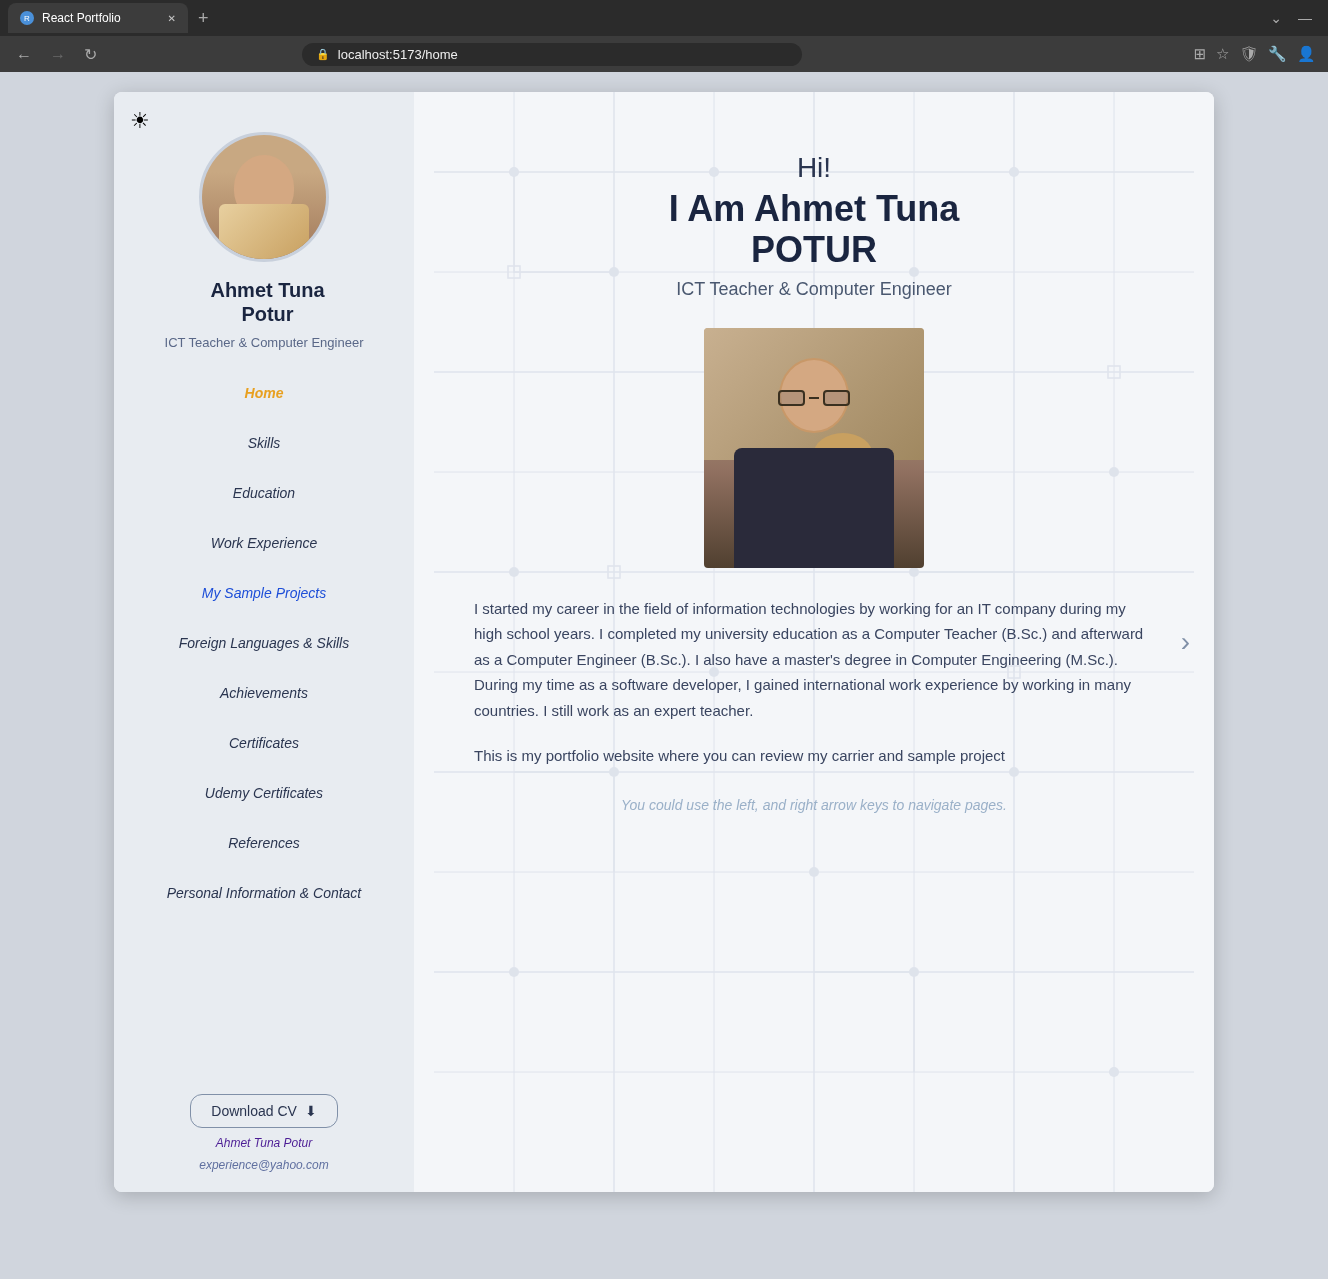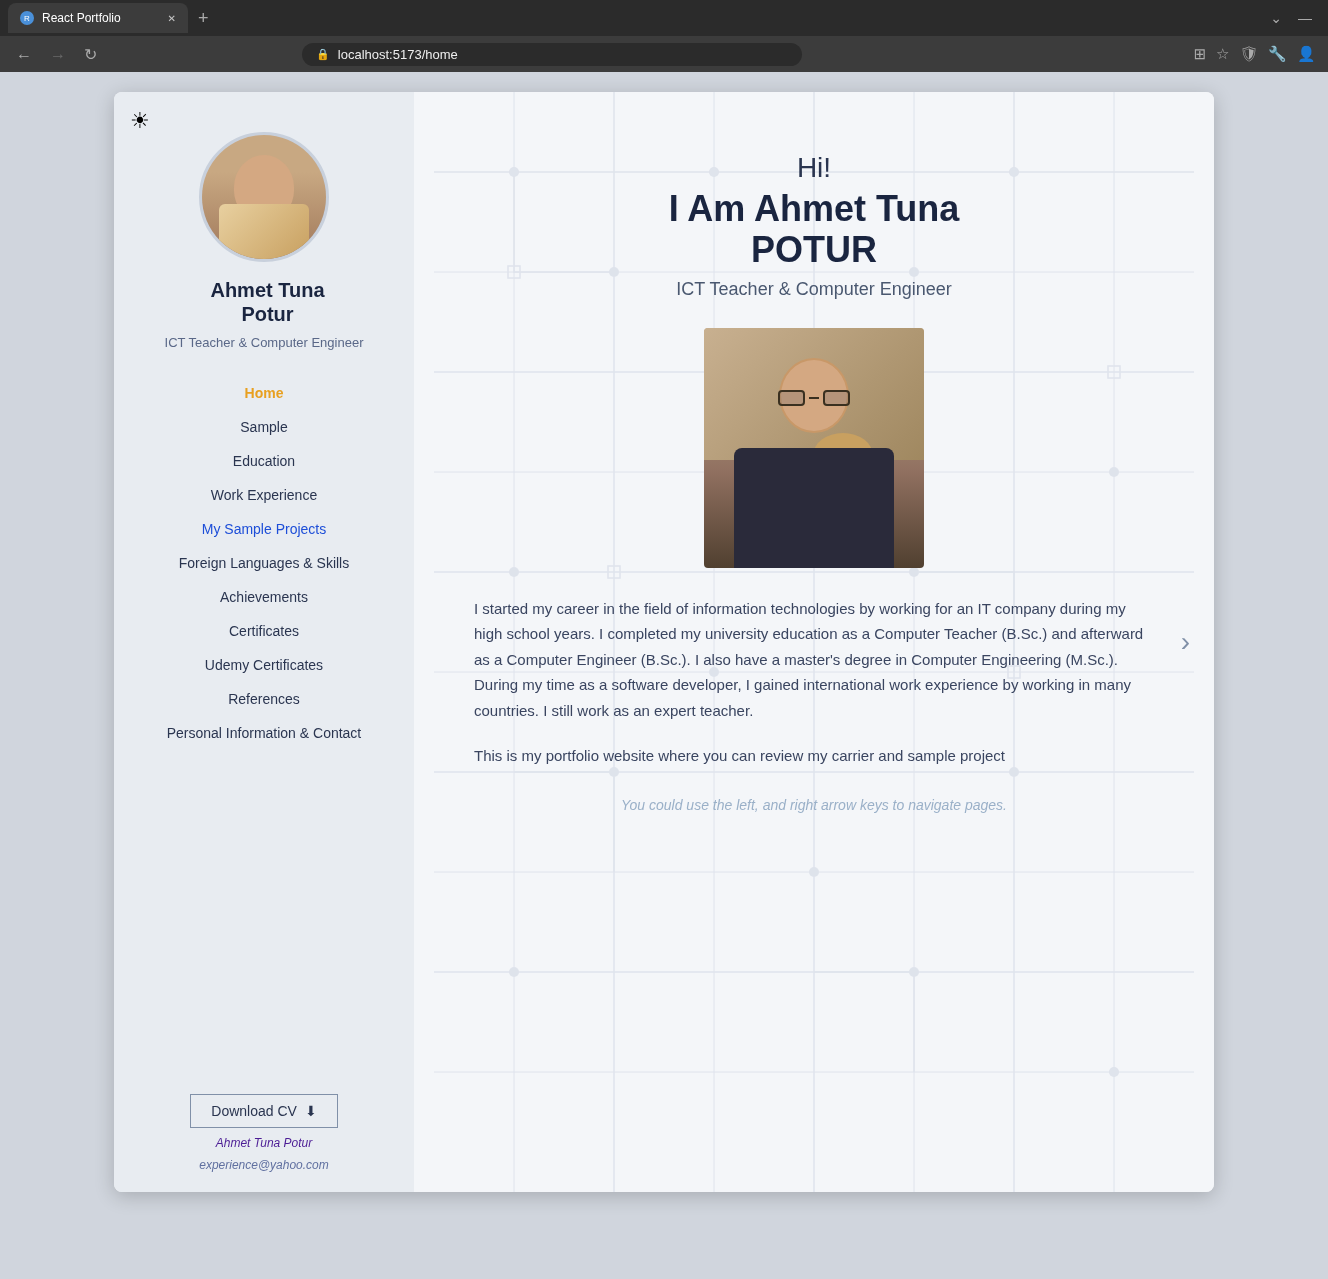--- a/index.html
+++ b/index.html
@@ -213,21 +213,22 @@
       color: #5a6888;
       text-align: center;
       margin-bottom: 24px;
       line-height: 1.4;
     }
     .sidebar-nav {
       width: 100%;
       display: flex;
       flex-direction: column;
       align-items: center;
-      gap: 0;
+      gap: 16px;
+      font-style: italic;
     }
     .nav-item {
       width: 100%;
       text-align: center;
       padding: 9px 10px;
       font-size: 14px;
       color: #2a3550;
       cursor: pointer;
       transition: color 0.2s;
     }
@@ -243,21 +244,21 @@
       width: 100%;
       display: flex;
       flex-direction: column;
       align-items: center;
       padding-top: 20px;
       gap: 8px;
     }
     .download-btn {
       border: 1.5px solid #8090a8;
       background: transparent;
-      border-radius: 0;
+      border-radius: 12px;
       padding: 8px 20px;
       font-size: 14px;
       color: #2a3550;
       cursor: pointer;
       display: flex;
       align-items: center;
       gap: 8px;
     }
     .download-icon {
       font-size: 14px;
@@ -471,21 +472,21 @@
       </div>
 
       <div class="sidebar-name">
         <span>Ahmet Tuna</span><br>
         <span>Potur</span>
       </div>
       <div class="sidebar-title">ICT Teacher &amp; Computer Engineer</div>
 
       <nav class="sidebar-nav">
         <div class="nav-item active">Home</div>
-        <div class="nav-item">Sample</div>
+        <div class="nav-item">Skills</div>
         <div class="nav-item">Education</div>
         <div class="nav-item">Work Experience</div>
         <div class="nav-item projects-active">My Sample Projects</div>
         <div class="nav-item">Foreign Languages &amp; Skills</div>
         <div class="nav-item">Achievements</div>
         <div class="nav-item">Certificates</div>
         <div class="nav-item">Udemy Certificates</div>
         <div class="nav-item">References</div>
         <div class="nav-item">Personal Information &amp; Contact</div>
       </nav>

